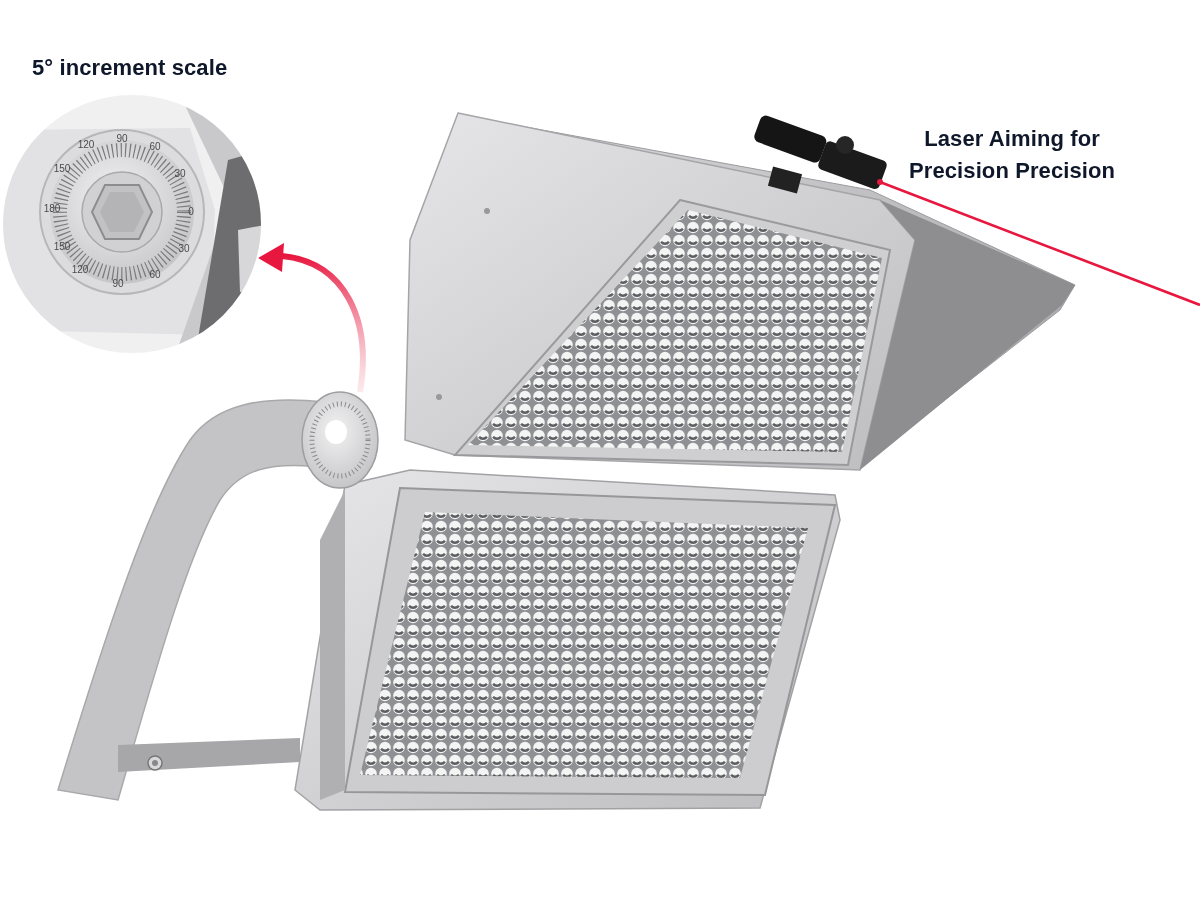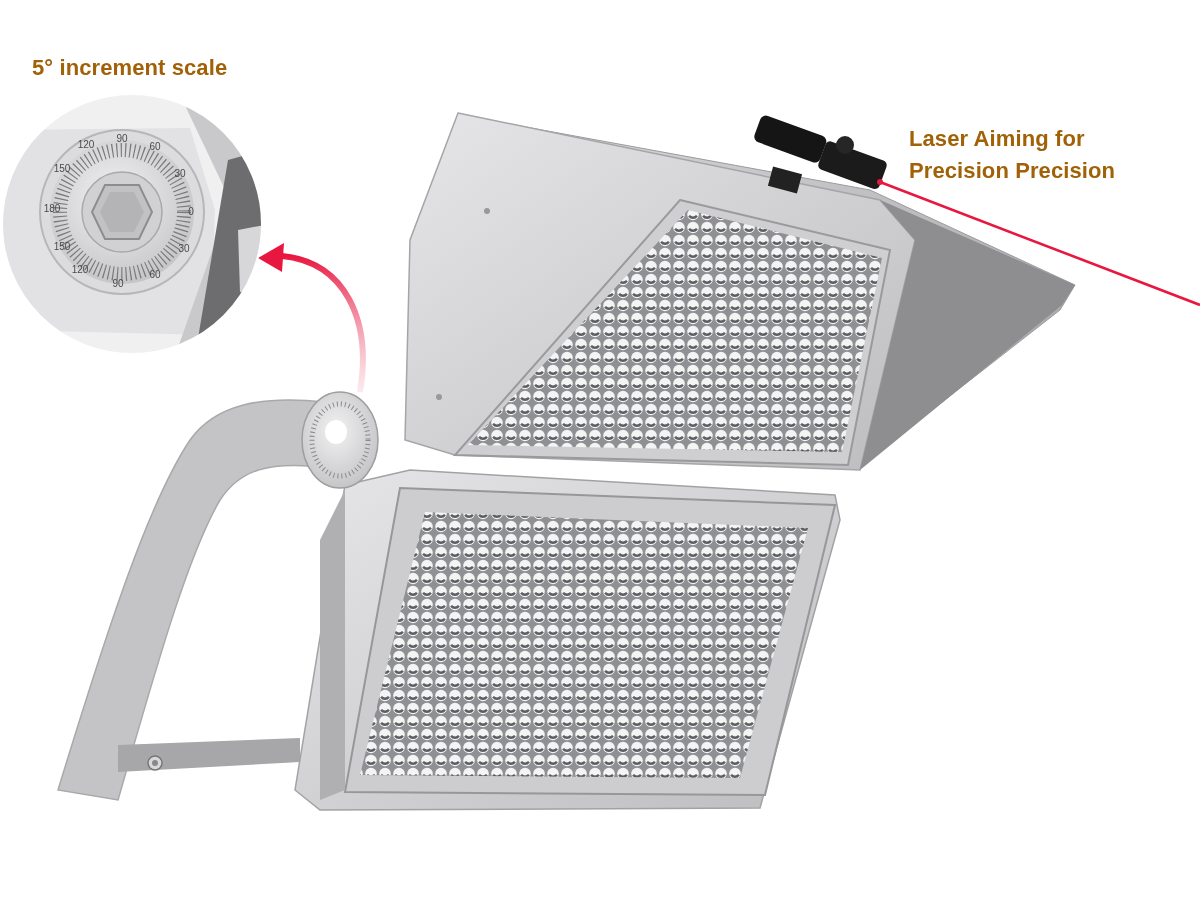--- a/index.html
+++ b/index.html
@@ -1,21 +1,21 @@
 <!DOCTYPE html>
 <html><head>
   <meta charset="utf-8">
   <style>
     html, body { margin: 0; padding: 0; background: #ffffff; }
     body { width: 1200px; height: 900px; position: relative; overflow: hidden; font-family: "Liberation Sans", "DejaVu Sans", sans-serif; }
     .callout {
-      position: absolute; color: #a16207; font-weight: 700; font-size: 22px; line-height: 32px; letter-spacing: 0.1px;
+      position: absolute; color: #0f172a; font-weight: 700; font-size: 22px; line-height: 32px; letter-spacing: 0.1px;
     }
     #callout-scale { left: 32px; top: 52px; }
-    #callout-laser { left: 909px; top: 123px; }
+    #callout-laser { left: 909px; top: 123px; text-align: center; }
     #callout-laser span { display: block; }
     svg.scene { position: absolute; left: 0; top: 0; }
   </style>
 </head>
 <body>
 
 <div class="callout" id="callout-scale">5° increment scale</div>
 <div class="callout" id="callout-laser">
   <span>Laser Aiming for</span>
   <span>Precision Precision</span>

